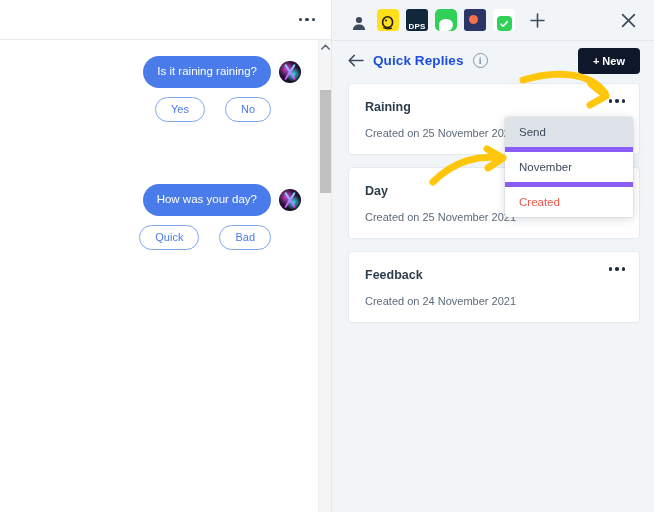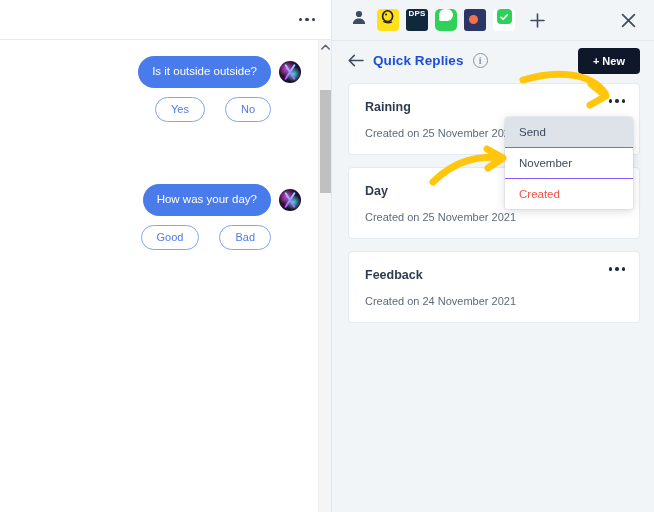--- a/index.html
+++ b/index.html
@@ -161,21 +161,21 @@
     align-items: center;
     padding: 0 14px 0 16px;
     border-bottom: 1px solid #e4e9ef;
     background: #f2f5f8;
     gap: 7px;
   }
   .app-icon {
     width: 22px; height: 22px;
     border-radius: 4px;
     display: flex;
-    align-items: flex-start;
+    align-items: flex-end;
     justify-content: center;
     cursor: pointer;
     position: relative;
     flex: 0 0 auto;
     font-size: 8px;
     overflow: hidden;
   }
   .app-person { background: transparent; }
   .app-mailchimp {
     background: #ffe01b;
@@ -331,21 +331,21 @@
     border-radius: 3px;
     box-shadow: 0 2px 10px rgba(31,45,61,.18), 0 0 0 1px rgba(31,45,61,.05);
     overflow: hidden;
     z-index: 40;
   }
   .dd-item {
     font-size: 11.5px;
     color: #3d4b5c;
     padding: 9px 14px;
     cursor: pointer;
-    border-bottom: 1px solid #8b5cf6;
+    border-bottom: 5px solid #8b5cf6;
   }
   .dd-item:last-child { border-bottom: none; }
   .dd-item.hover { background: #dde3e9; }
   .dd-item.danger { color: #f0564a; }
 
   
   .arrow-layer {
     position: absolute;
     left: 0; top: 0;
     width: 654px; height: 512px;
@@ -365,38 +365,38 @@
         <i></i>
         <i></i>
         <i></i>
       </span>
     </div>
 
     <div class="chat-body">
 
       <div class="msg-group">
         <div class="msg-row">
-          <div class="bubble">Is it outside outside?</div>
+          <div class="bubble">Is it raining raining?</div>
           <div class="avatar"></div>
         </div>
         <div class="chips">
           <div class="chip">Yes</div>
           <div class="chip">No</div>
         </div>
       </div>
 
       <div class="spacer-block"></div>
 
       <div class="msg-group">
         <div class="msg-row">
           <div class="bubble">How was your day?</div>
           <div class="avatar"></div>
         </div>
         <div class="chips">
-          <div class="chip">Good</div>
+          <div class="chip">Quick</div>
           <div class="chip">Bad</div>
         </div>
       </div>
 
       <div class="scrollbar">
         <div class="sb-arrow">
           <svg width="9" height="6" viewBox="0 0 9 6">
             <path d="M0.8 5 L4.5 1.2 L8.2 5" fill="none" stroke="#5a6472" stroke-width="1.5" stroke-linecap="round" stroke-linejoin="round"></path>
           </svg>
         </div>

